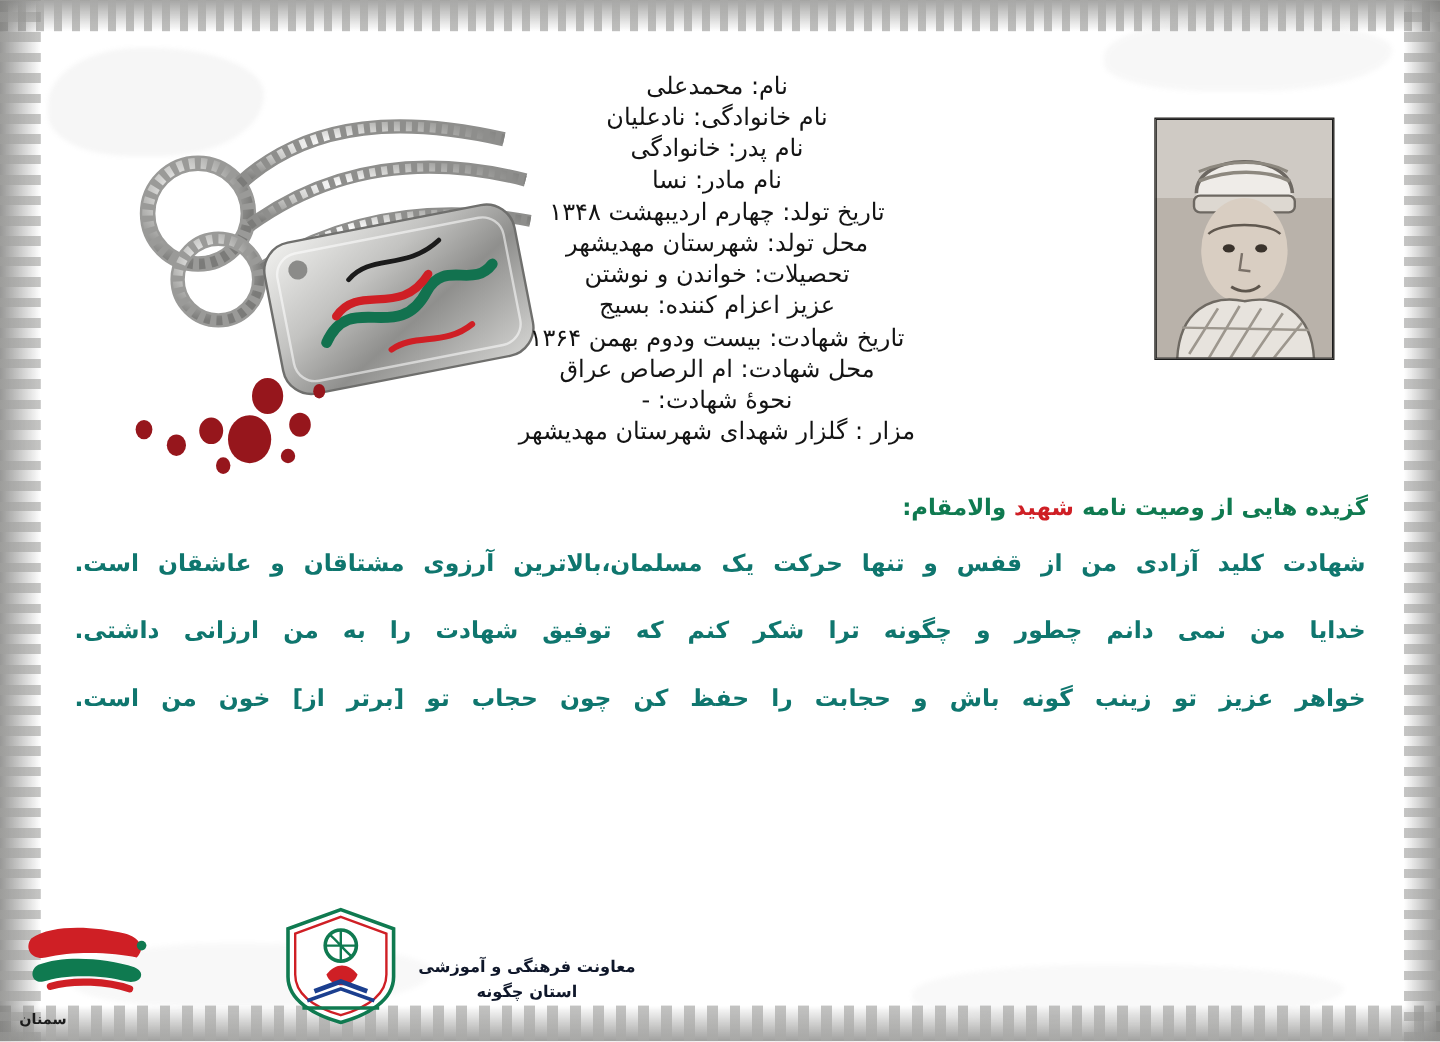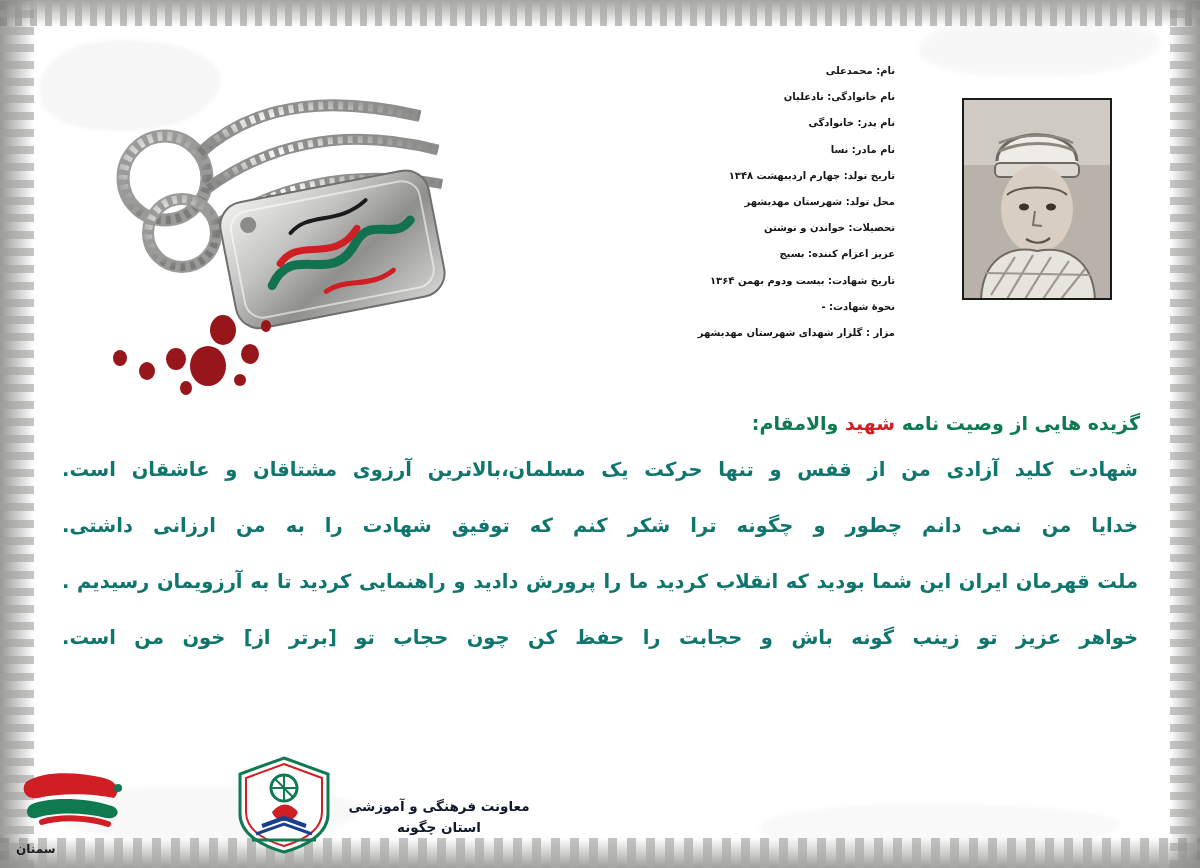--- a/index.html
+++ b/index.html
@@ -69,26 +69,26 @@
     background: rgba(150,150,148,.35);
     filter: blur(2px);
   }
 
   
   .info-block {
     position: absolute;
     top: 58px;
     right: 305px;
     width: 595px;
-    text-align: right;
+    text-align: center;
     direction: rtl;
     color: #141414;
-    font-size: 10px;
+    font-size: 20px;
     line-height: 26.2px;
-    font-weight: 700;
+    font-weight: 400;
   }
   .info-line { white-space: nowrap; }
 
   
   .portrait {
     position: absolute;
     top: 98px;
     right: 88px;
     width: 148px;
     height: 200px;
@@ -251,20 +251,21 @@
   <div class="info-block">
     <div class="info-line">نام: محمدعلی</div>
     <div class="info-line">نام خانوادگی: نادعلیان</div>
     <div class="info-line">نام پدر: خانوادگی</div>
     <div class="info-line">نام مادر: نسا</div>
     <div class="info-line">تاریخ تولد: چهارم اردیبهشت ۱۳۴۸</div>
     <div class="info-line">محل تولد: شهرستان مهدیشهر</div>
     <div class="info-line">تحصیلات: خواندن و نوشتن</div>
     <div class="info-line">عزیز اعزام کننده: بسیج</div>
     <div class="info-line">تاریخ شهادت: بیست ودوم بهمن ۱۳۶۴</div>
+    <div class="info-line">محل شهادت: ام الرصاص عراق</div>
     <div class="info-line">نحوۀ شهادت: -</div>
     <div class="info-line">مزار : گلزار شهدای شهرستان مهدیشهر</div>
   </div>
 
   <div class="portrait">
     <svg viewBox="0 0 148 200" aria-hidden="true">
       <rect width="148" height="200" fill="#b9b2aa"></rect>
       <rect x="0" y="0" width="148" height="66" fill="#cfcac4"></rect>
 
       <path d="M34 62 C34 28, 112 26, 114 62 L114 74 L34 74 Z" fill="#efece8"></path>
@@ -288,21 +289,20 @@
     </svg>
   </div>
 
   <div class="will-heading">
     <span>گزیده هایی از وصیت نامه </span><span class="red">شهید</span><span> والامقام:</span>
   </div>
 
   <div class="will-body">
     <p class="will-p">شهادت کلید آزادی من از قفس و تنها حرکت یک مسلمان،بالاترین آرزوی مشتاقان و عاشقان است.</p>
     <p class="will-p">خدایا من نمی دانم چطور و چگونه ترا شکر کنم که توفیق شهادت را به من ارزانی داشتی.</p>
-    <p class="will-p">ملت قهرمان ایران این شما بودید که انقلاب کردید ما را پرورش دادید و راهنمایی کردید تا به آرزویمان رسیدیم .</p>
     <p class="will-p">خواهر عزیز تو زینب گونه باش و حجابت را حفظ کن چون حجاب تو [برتر از] خون من است.</p>
   </div>
 
   <div class="footer-logo-left">
     <svg viewBox="0 0 110 78" aria-hidden="true">
       <path d="M8 14 C26 2, 60 4, 86 10 C98 13, 104 22, 96 30 C78 26, 44 24, 20 30 C8 32, 2 22, 8 14 Z" fill="#cf1f25"></path>
       <path d="M14 36 C34 28, 70 30, 94 38 C104 42, 100 52, 88 50 C66 44, 36 44, 18 50 C8 52, 6 40, 14 36 Z" fill="#0f7a50"></path>
       <path d="M24 54 C44 48, 72 50, 90 56" fill="none" stroke="#cf1f25" stroke-width="6" stroke-linecap="round"></path>
       <circle cx="100" cy="20" r="4" fill="#0f7a50"></circle>
     </svg>

